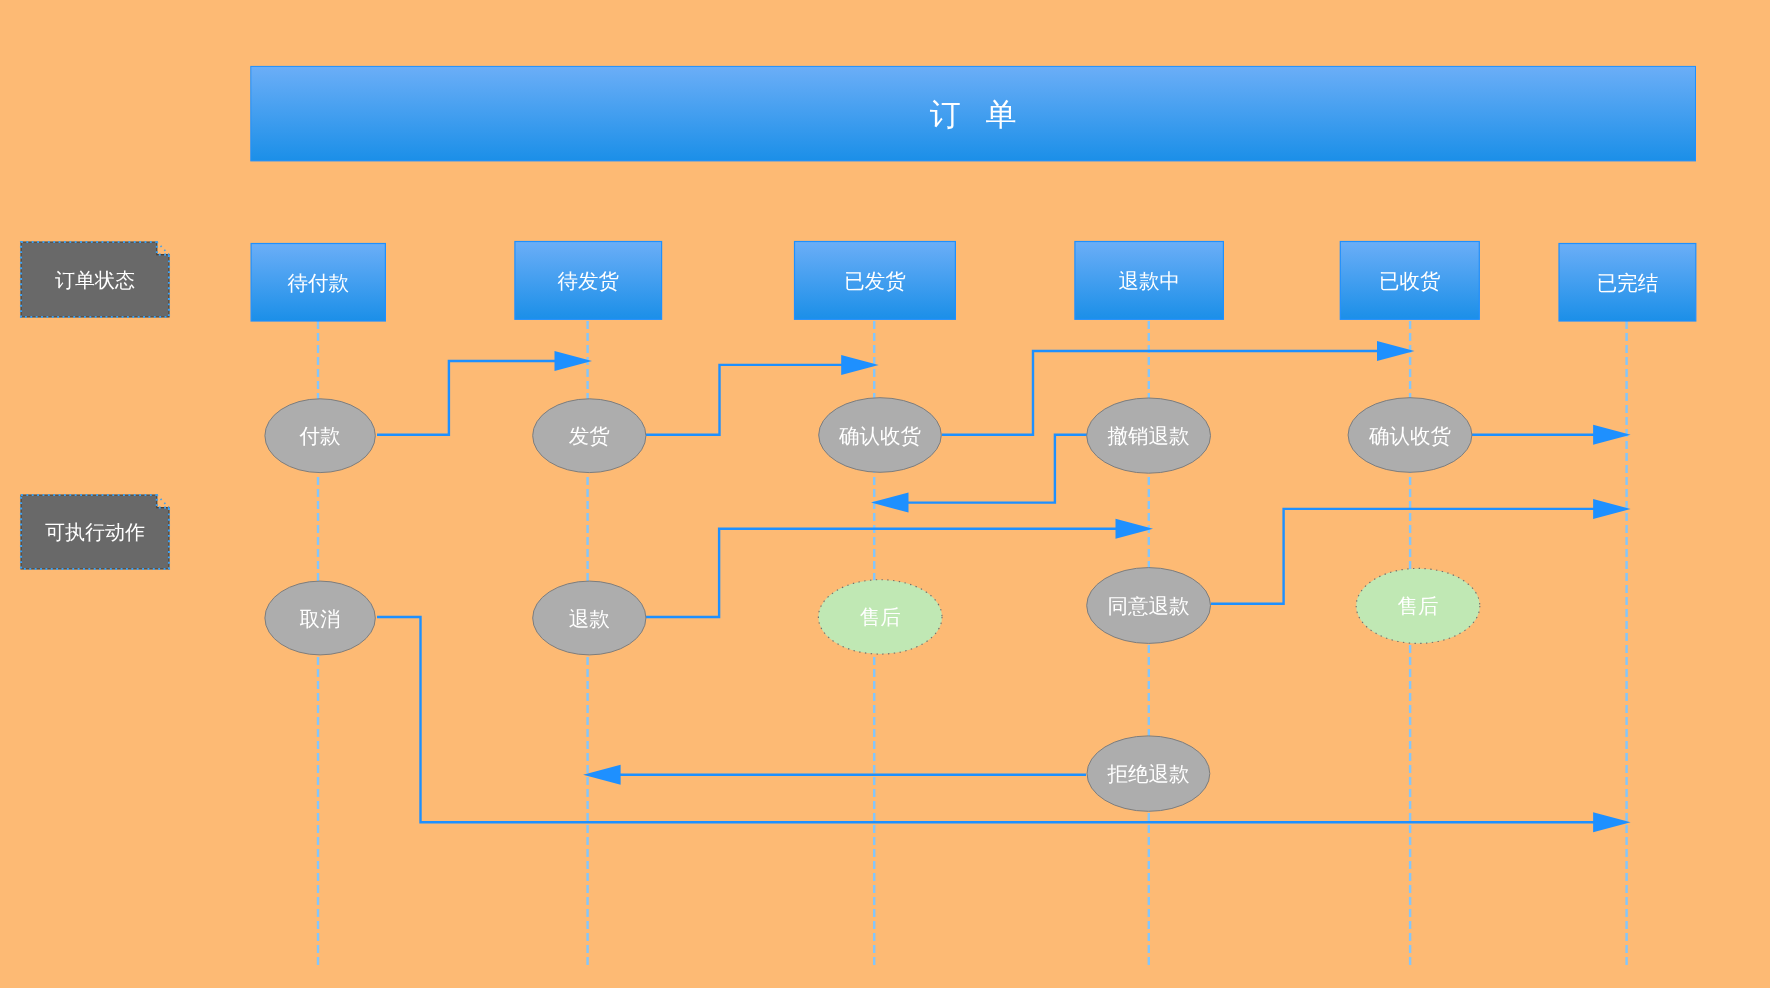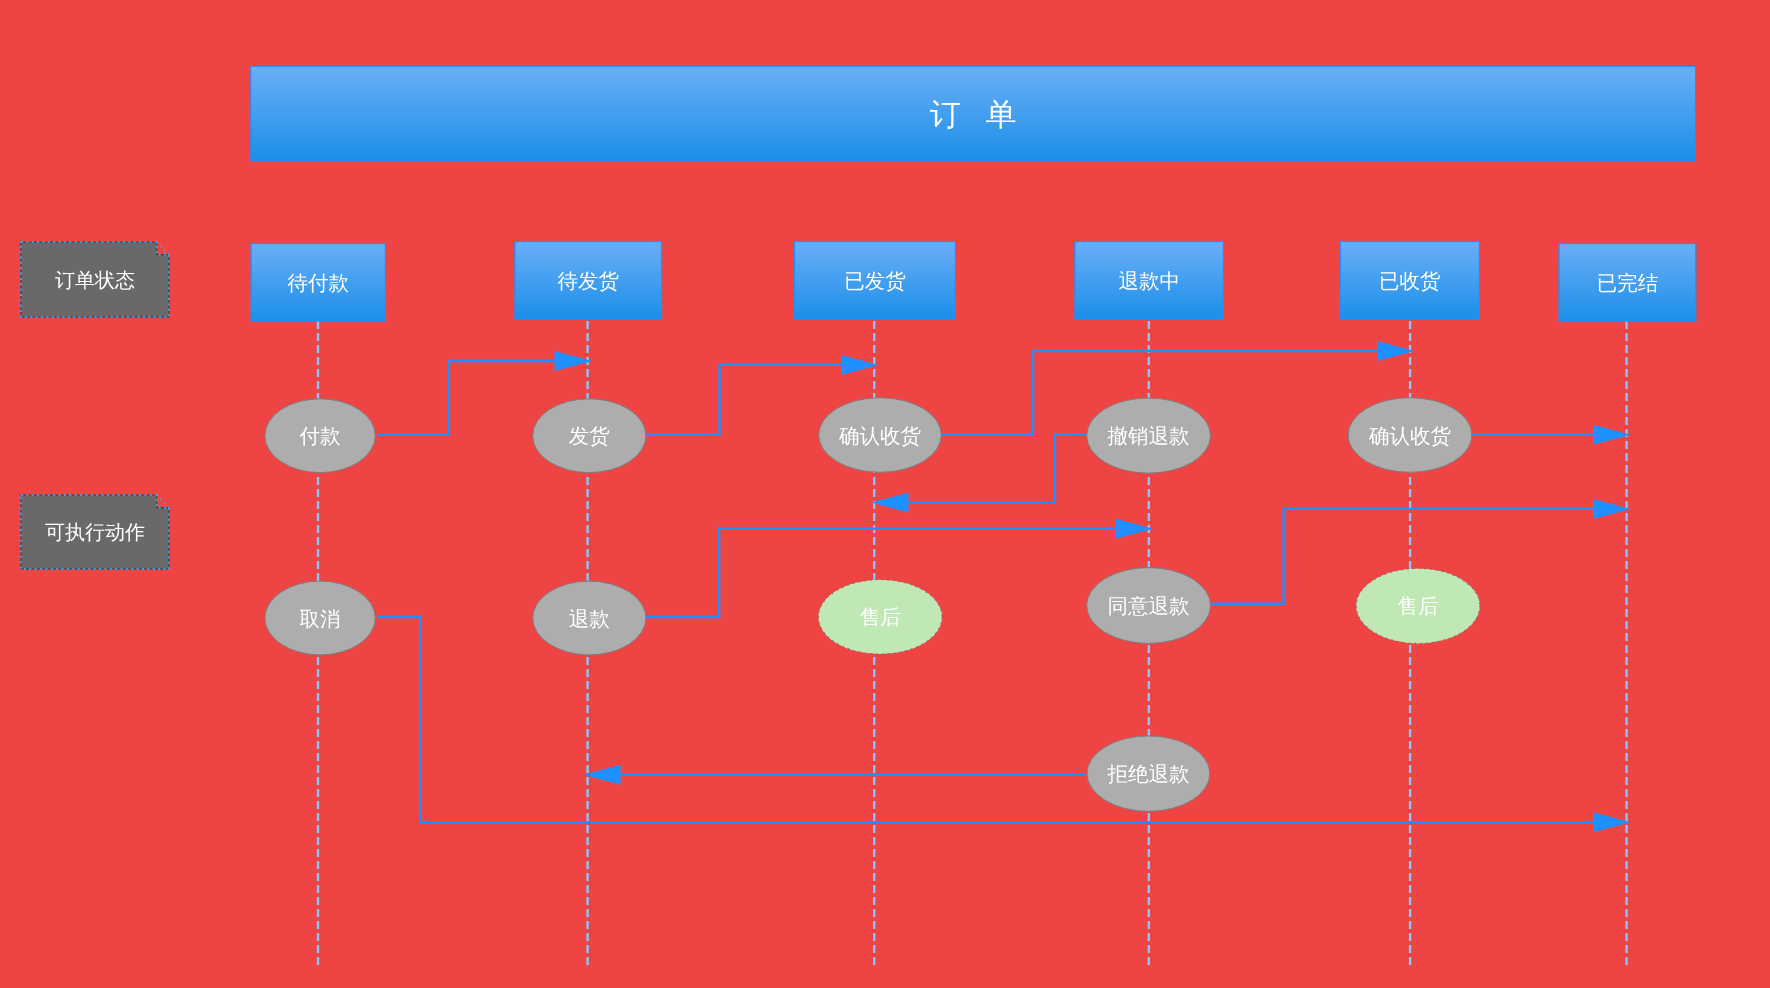--- a/index.html
+++ b/index.html
@@ -1,21 +1,21 @@
 <!DOCTYPE html>
 <html><head>
 <meta charset="utf-8">
 <title>order-state-flow</title>
 <style>
   html,body{margin:0;padding:0;background:#ffffff;}
   body{width:1770px;height:988px;overflow:hidden;
        font-family:"Liberation Sans","DejaVu Sans",sans-serif;
        -webkit-font-smoothing:antialiased;
        text-rendering:geometricPrecision;}
-  #stage{position:relative;width:1770px;height:988px;background:#ef4444;}
+  #stage{position:relative;width:1770px;height:988px;background:#fdba74;}
   svg#diagram{position:absolute;left:0;top:0;width:1770px;height:988px;display:block;
       font-family:"Liberation Sans","DejaVu Sans",sans-serif;}
   text{ -webkit-user-select:none; user-select:none;
         -webkit-font-smoothing:antialiased; }
 </style>
 </head>
 <body>
 
 <div id="stage">
   <svg id="diagram" viewBox="0 0 1770 988">

